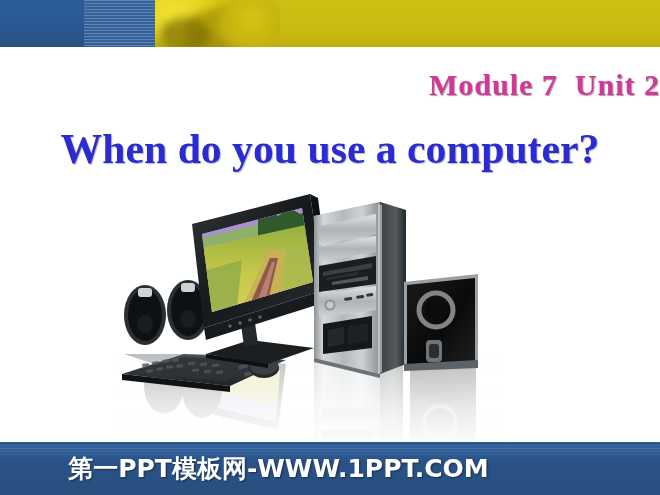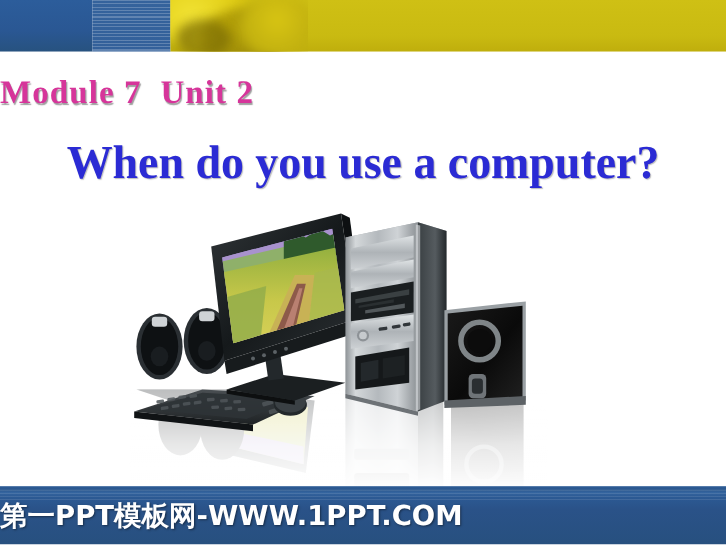--- a/index.html
+++ b/index.html
@@ -85,21 +85,21 @@
     background: radial-gradient(circle at 50% 50%, #8d7d06 0%, #6f6205 100%);
     filter: blur(5px);
     opacity: .75;
   }
 
   
   #subtitle {
     position: absolute;
     left: 0; top: 68px;
     width: 660px;
-    text-align: left;
+    text-align: right;
     font-family: "Liberation Serif", "DejaVu Serif", serif;
     font-weight: bold;
     font-size: 30px;
     letter-spacing: 1px;
     color: #d6359a;
     text-shadow: 1px 1px 1px rgba(80,80,80,0.55);
     white-space: pre;
   }
   #main-title {
     position: absolute;
@@ -145,20 +145,21 @@
     background: repeating-linear-gradient(to bottom,
       rgba(255,255,255,0.10) 0px,
       rgba(255,255,255,0.10) 1px,
       rgba(255,255,255,0.0) 1px,
       rgba(255,255,255,0.0) 3px);
   }
   #footer-text {
     position: absolute;
     left: 0; top: 452px;
     width: 557px;
+    text-align: center;
     font-family: "DejaVu Sans", "Liberation Sans", sans-serif;
     font-weight: bold;
     font-size: 25px;
     letter-spacing: 0px;
     color: #ffffff;
     text-shadow: 1px 1px 2px rgba(0,0,0,0.45);
     white-space: nowrap;
   }
 </style>
 </head>

